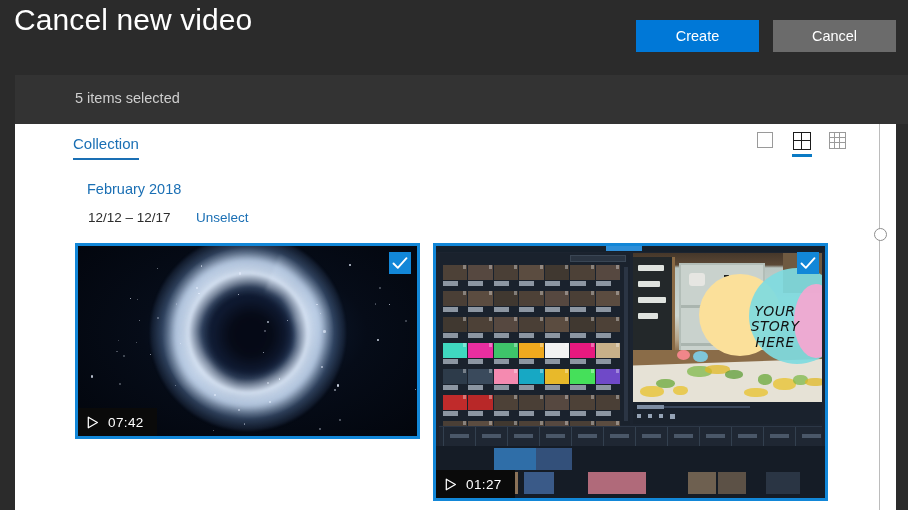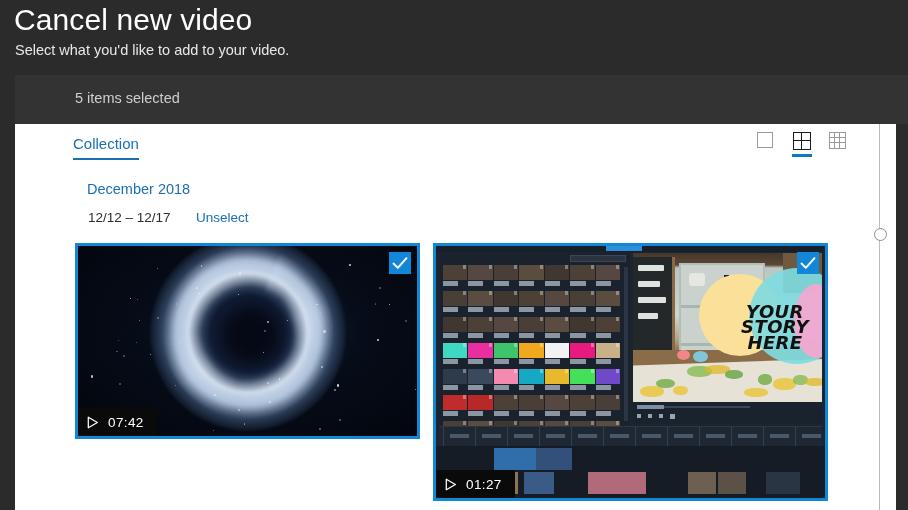--- a/index.html
+++ b/index.html
@@ -183,42 +183,45 @@
     border-radius: 50%; background: #7fdbe0; opacity: .92;
   }
   .pv-circle-p {
     position: absolute; right: -16px; bottom: 44px; width: 44px; height: 74px;
     border-radius: 50%; background: #f8a5d0; opacity: .9;
   }
   .pv-splat { position: absolute; border-radius: 45%; opacity: .75; }
   .pv-text {
     position: absolute; right: 8px; bottom: 52px; width: 78px;
     text-align: center; color: #111; font-family: "DejaVu Sans", sans-serif;
-    font-weight: bold; font-style: italic; font-size: 18px; line-height: 15.5px;
+    font-weight: normal; font-style: italic; font-size: 14px; line-height: 15.5px;
     letter-spacing: .4px; text-transform: uppercase;
   }
   .ed-pvctrl { position: absolute; left: 197px; right: 3px; bottom: 74px; height: 22px; background: #1a222d; }
   .ed-pvctrl .bar { position: absolute; left: 4px; top: 4px; width: 60%; height: 2px; background: #39465a; }
   .ed-pvctrl .bar i { position: absolute; left: 0; top: -1px; width: 24%; height: 4px; background: #7d8da3; }
   .ed-pvctrl .btns { position: absolute; left: 4px; top: 12px; display: flex; gap: 7px; }
   .ed-pvctrl .btns i { width: 4px; height: 4px; background: #95a3b5; display: block; }
   .ed-ruler { position: absolute; left: 3px; right: 3px; bottom: 52px; height: 20px; background: #1f2733; border-top: 1px solid #2c3746; }
   .ed-ruler i { position: absolute; top: 0; width: 1px; height: 20px; background: #33404f; }
   .ed-ruler u { position: absolute; top: 7px; height: 4px; background: #4a5768; }
   .ed-timeline { position: absolute; left: 0; right: 0; bottom: 0; height: 52px; background: #151c26; }
   .tl-clip { position: absolute; height: 22px; overflow: hidden; }
 </style>
 </head>
 <body>
 
 <div id="app">
 
   <div class="titlebar">
     <div class="title-text">Cancel new video</div>
-    <div class="subtitle-text">Select what you'd like to add to your video.</div>
+    <div class="hdr-btns">
+      <button class="hdr-btn btn-create">Create</button>
+      <button class="hdr-btn btn-cancel">Cancel</button>
+    </div>
   </div>
 
   <div class="sel-strip">
     <div class="sel-strip-label">5 items selected</div>
   </div>
 
   <div class="right-dark"></div>
 
   <div class="panel">
 
@@ -247,21 +250,21 @@
               <i></i>
               <i></i>
               <i></i>
               <i></i>
               <i></i>
             </div>
         </div>
       </div>
     </div>
 
-    <div class="group-title">December 2018</div>
+    <div class="group-title">February 2018</div>
     <div class="group-sub">12/12 – 12/17</div>
     <div class="group-unselect">Unselect</div>
 
     <div class="thumbs">
 
       <div class="thumb" id="thumb1">
         <div class="thumb-inner">
           <div class="neb-bg"></div>
           <div class="neb-fil"></div>
           <div class="neb-ring"></div>

